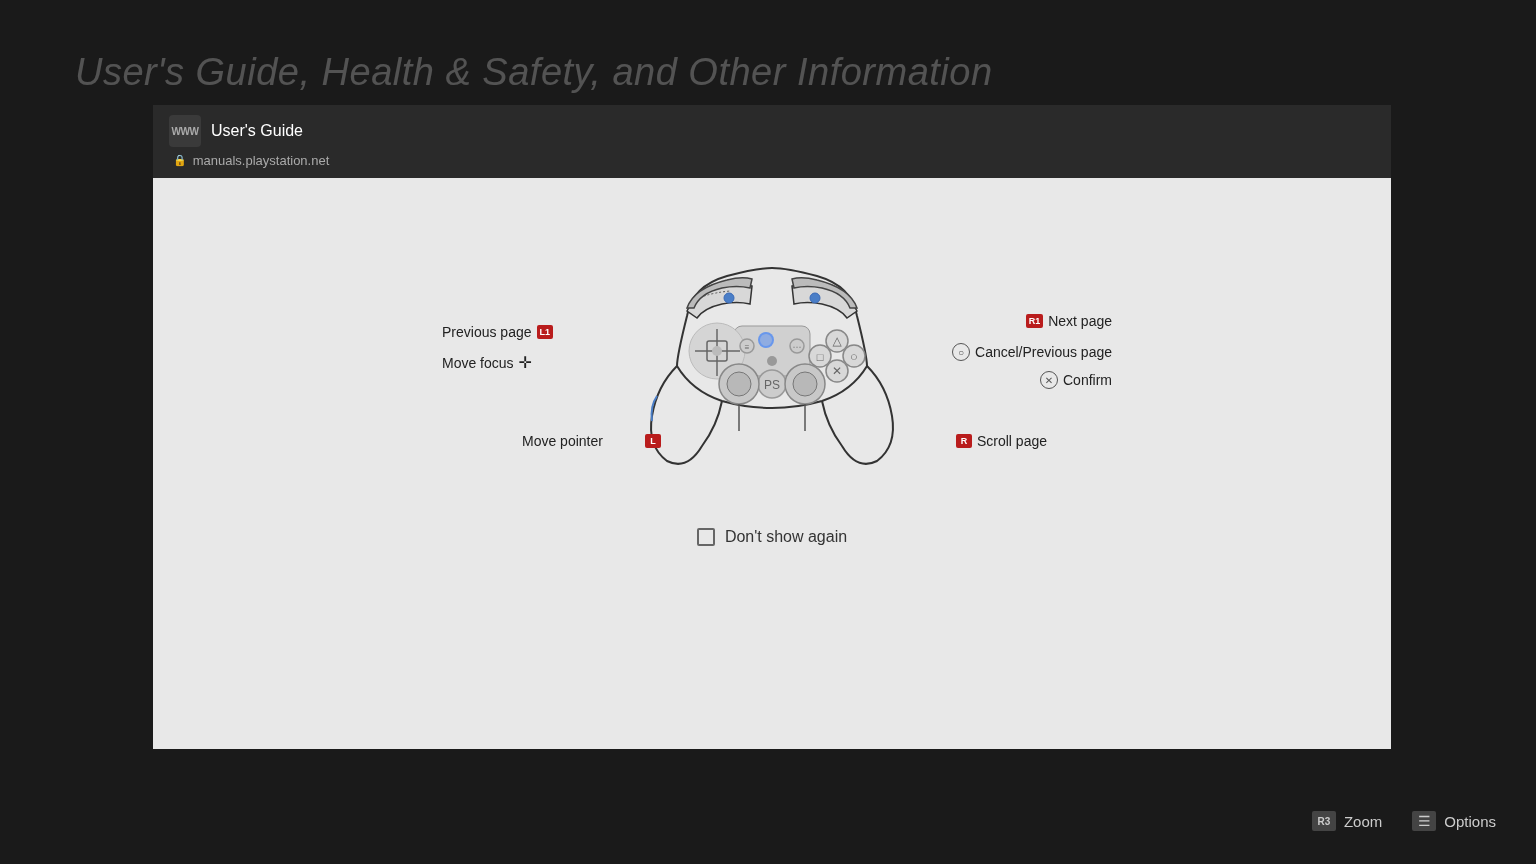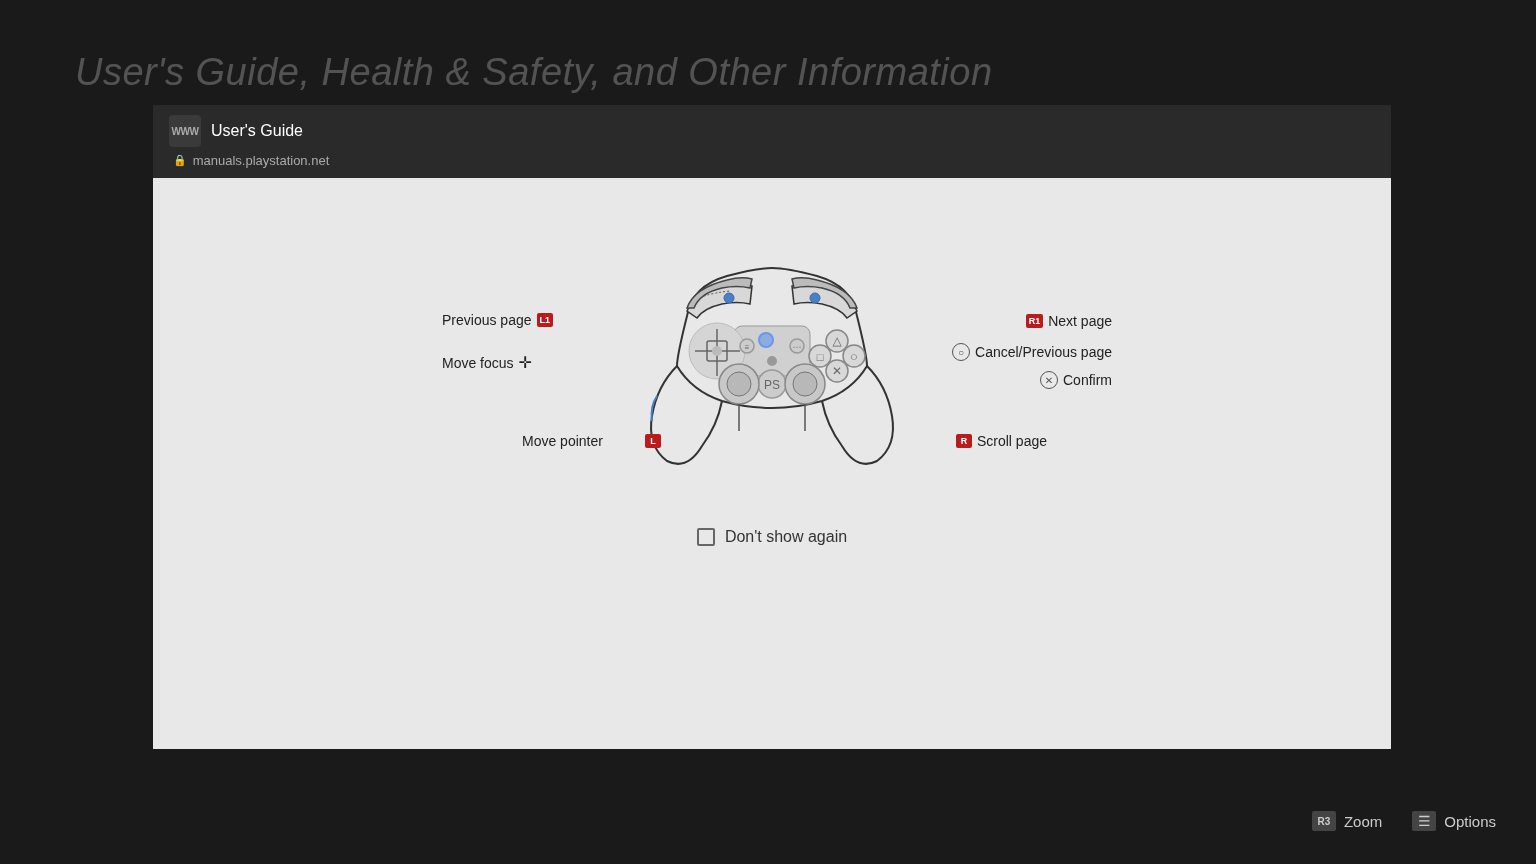--- a/index.html
+++ b/index.html
@@ -350,21 +350,21 @@
           <circle cx="223" cy="148" r="12" fill="#b8b8b8" stroke="#777" stroke-width="1"></circle>
 
           <line x1="223" y1="168" x2="223" y2="195" stroke="#555" stroke-width="1.5"></line>
 
           <circle cx="190" cy="125" r="5" fill="#999"></circle>
 
           <path d="M70 185 Q68 170 75 160" stroke="#4a7ec7" stroke-width="2" fill="none"></path>
         </svg>
       </div>
 
-      <div class="label" style="left: 20px; top: 104px;">
+      <div class="label" style="left: 20px; top: 116px;">
         <span>Previous page</span>
         <span class="label-badge">L1</span>
       </div>
 
       <div class="label" style="right: 10px; top: 105px;">
         <span class="label-badge">R1</span>
         <span>Next page</span>
       </div>
 
       <div class="label" style="left: 20px; top: 145px;">

